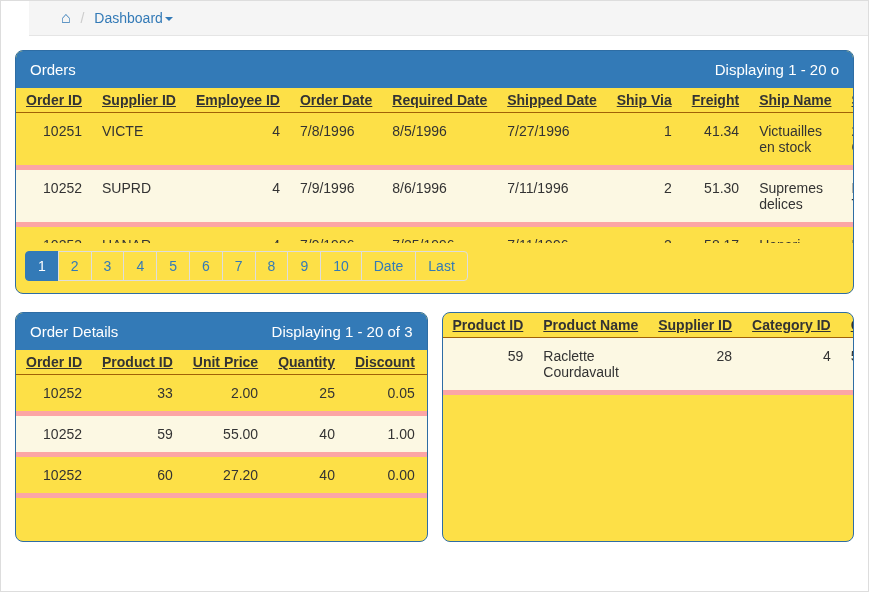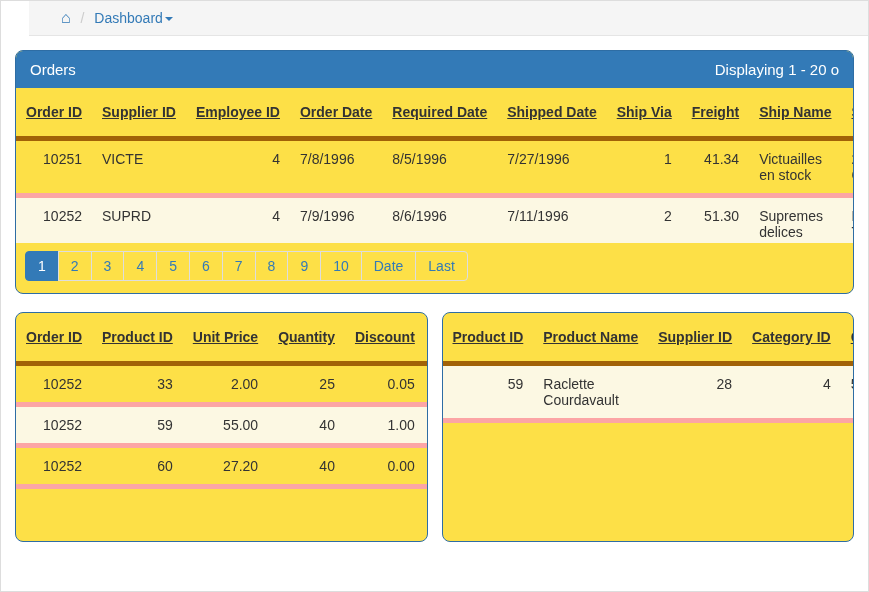--- a/index.html
+++ b/index.html
@@ -7,21 +7,21 @@
 .page { width: 869px; height: 592px; background: #fff; position: relative; overflow: hidden; border: 1px solid #ddd; }
 .breadcrumb { padding: 8px 32px; background: #f5f5f5; border-bottom: 1px solid #e5e5e5; margin-left: 28px; }
 .breadcrumb a { color: #337ab7; text-decoration: none; }
 .breadcrumb .sep { color: #ccc; margin: 0 6px; }
 .breadcrumb .caret { display:inline-block; width:0; height:0; margin-left:2px; vertical-align:middle; border-top:4px solid #337ab7; border-left:4px solid transparent; border-right:4px solid transparent; }
 .content { padding: 14px; }
 .panel { border: 1px solid #2e6da4; border-radius: 8px; margin-bottom: 18px; background: #fde047; overflow: hidden; }
 .panel-header { background: #337ab7; color: #fff; padding: 10px 14px; display: flex; justify-content: space-between; font-size: 15px; }
 .table-wrap { overflow-x: auto; overflow-y: hidden; }
 .table { border-collapse: collapse; white-space: nowrap; }
-.table th { padding: 16px 10px; text-align: left; font-weight: bold; text-decoration: underline; border-bottom: 5px solid #a16207; cursor: pointer; }
+.table th { padding: 4px 10px; text-align: left; font-weight: bold; text-decoration: underline; border-bottom: 1px solid #a16207; cursor: pointer; }
 .table td { padding: 10px; border-bottom: 5px solid #fca5a5; vertical-align: top; }
 .table td.num, .table th.num { text-align: right; }
 .table tr.alt td { background: #fcf8e3; }
 .table .wrap { white-space: normal; min-width: 90px; max-width: 120px; margin-top: 20px; }
 .pager { padding: 8px 10px 12px; }
 .pager ul { list-style: none; display: inline-flex; }
 .pager li { border: 1px solid #ddd; margin-left: -1px; }
 .pager li:first-child { border-radius: 4px 0 0 4px; }
 .pager li:last-child { border-radius: 0 4px 4px 0; }
 .pager li a { display: inline-block; padding: 6px 12px; color: #337ab7; text-decoration: none; }
@@ -125,20 +125,24 @@
             <li><a href="#">10</a></li>
             <li><a href="#">Date</a></li>
             <li><a href="#">Last</a></li>
           </ul>
       </div>
     </div>
 
     <div class="row2">
       <div class="col">
         <div class="panel">
+          <div class="panel-header">
+            <span>Order Details</span>
+            <span>Displaying 1 - 20 of 3</span>
+          </div>
           <div class="table-wrap">
             <table class="table">
               <thead>
                   <tr>
                 <th class="num">Order ID</th>
                 <th class="num">Product ID</th>
                 <th class="num">Unit Price</th>
                 <th class="num">Quantity</th>
                 <th class="num">Discount</th>
                 <th class="num">Category ID</th>

